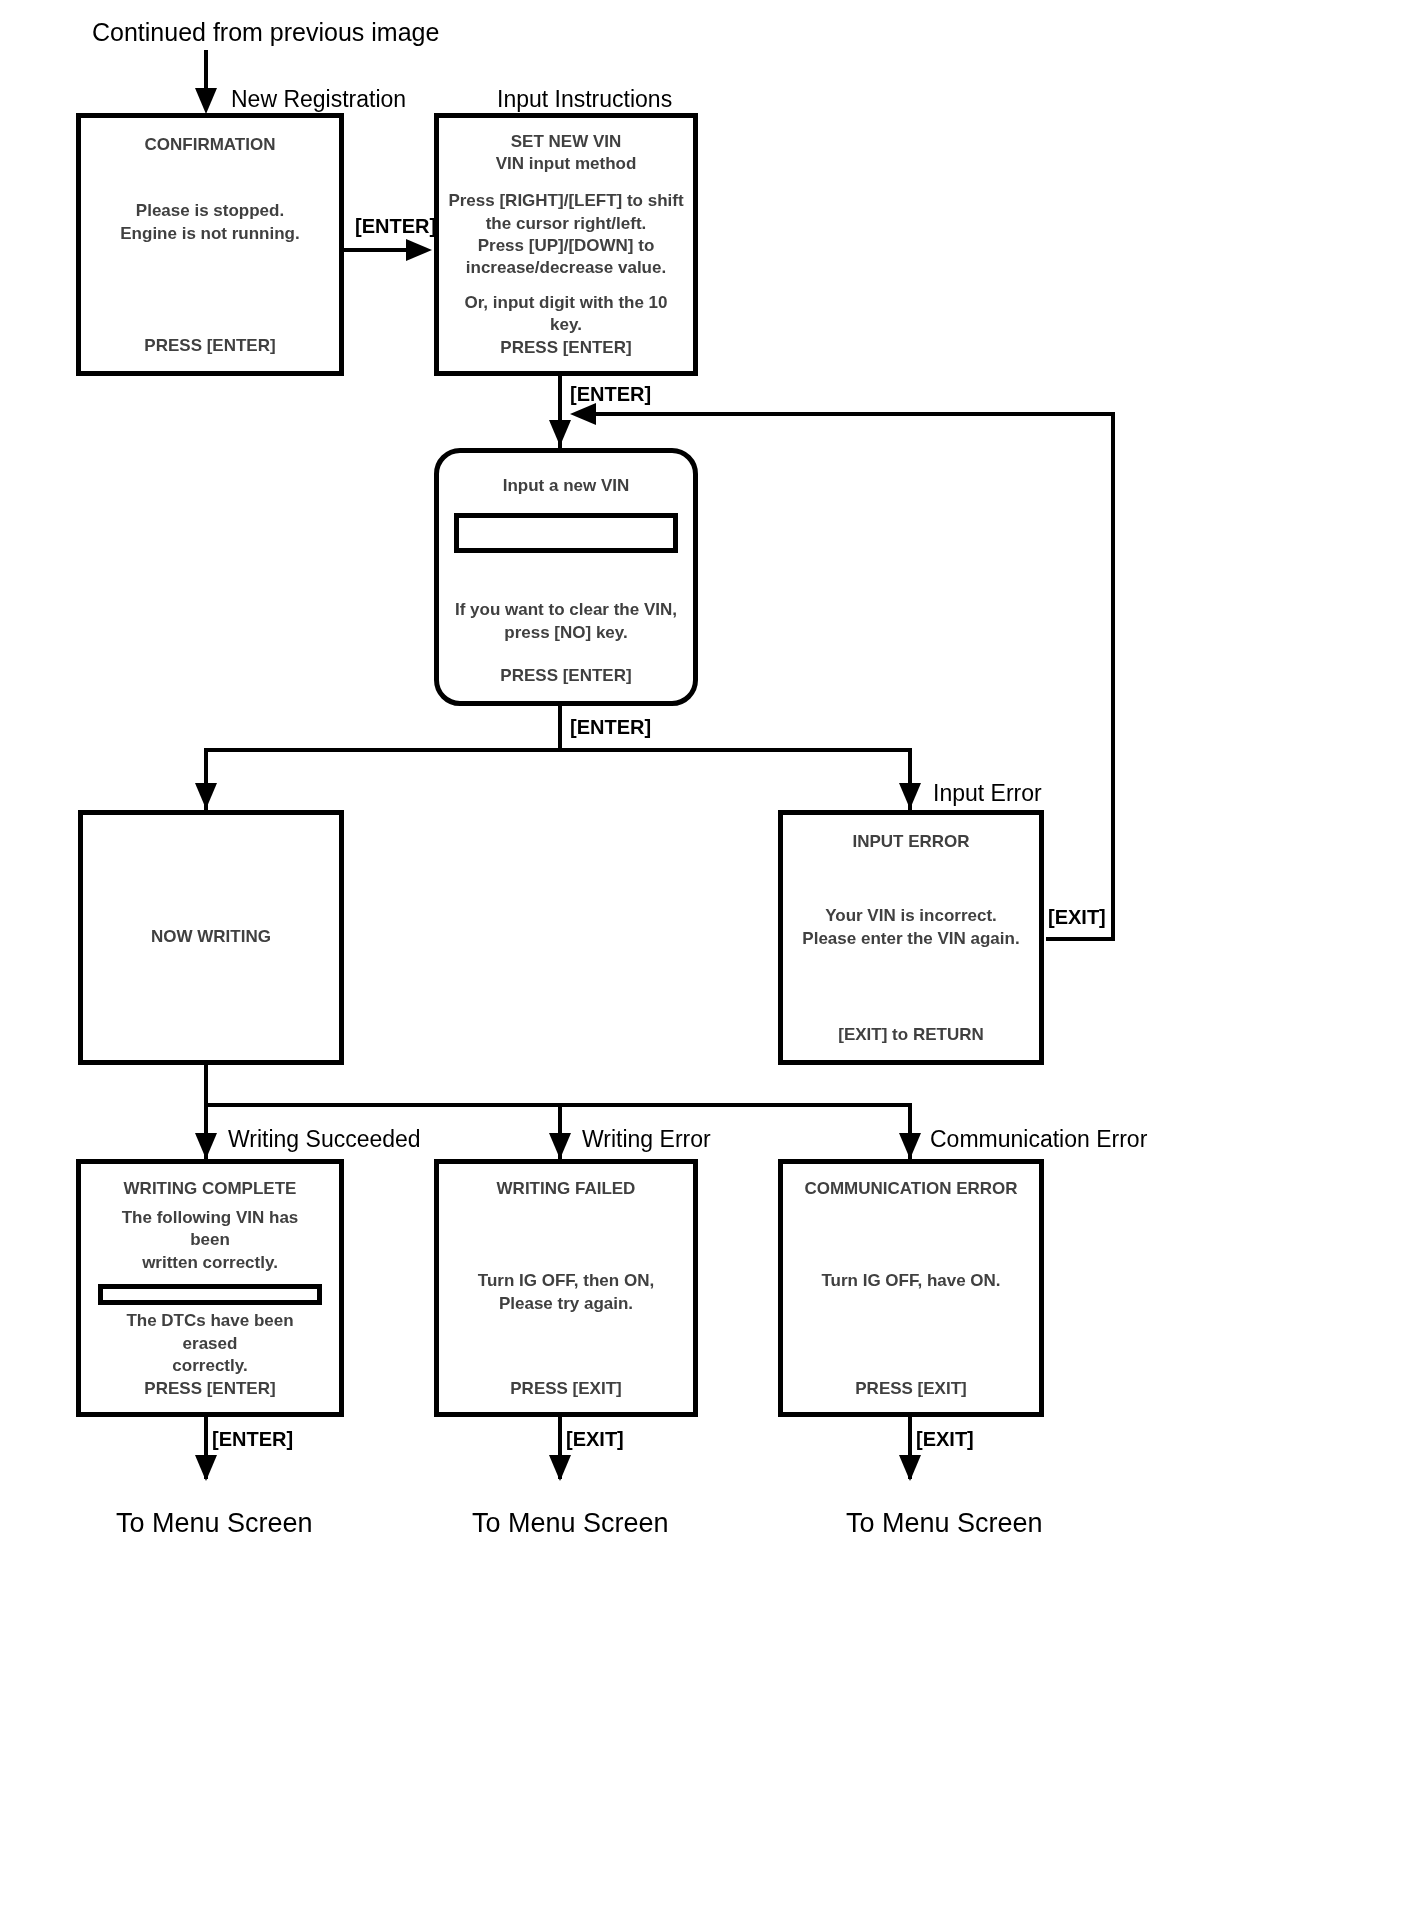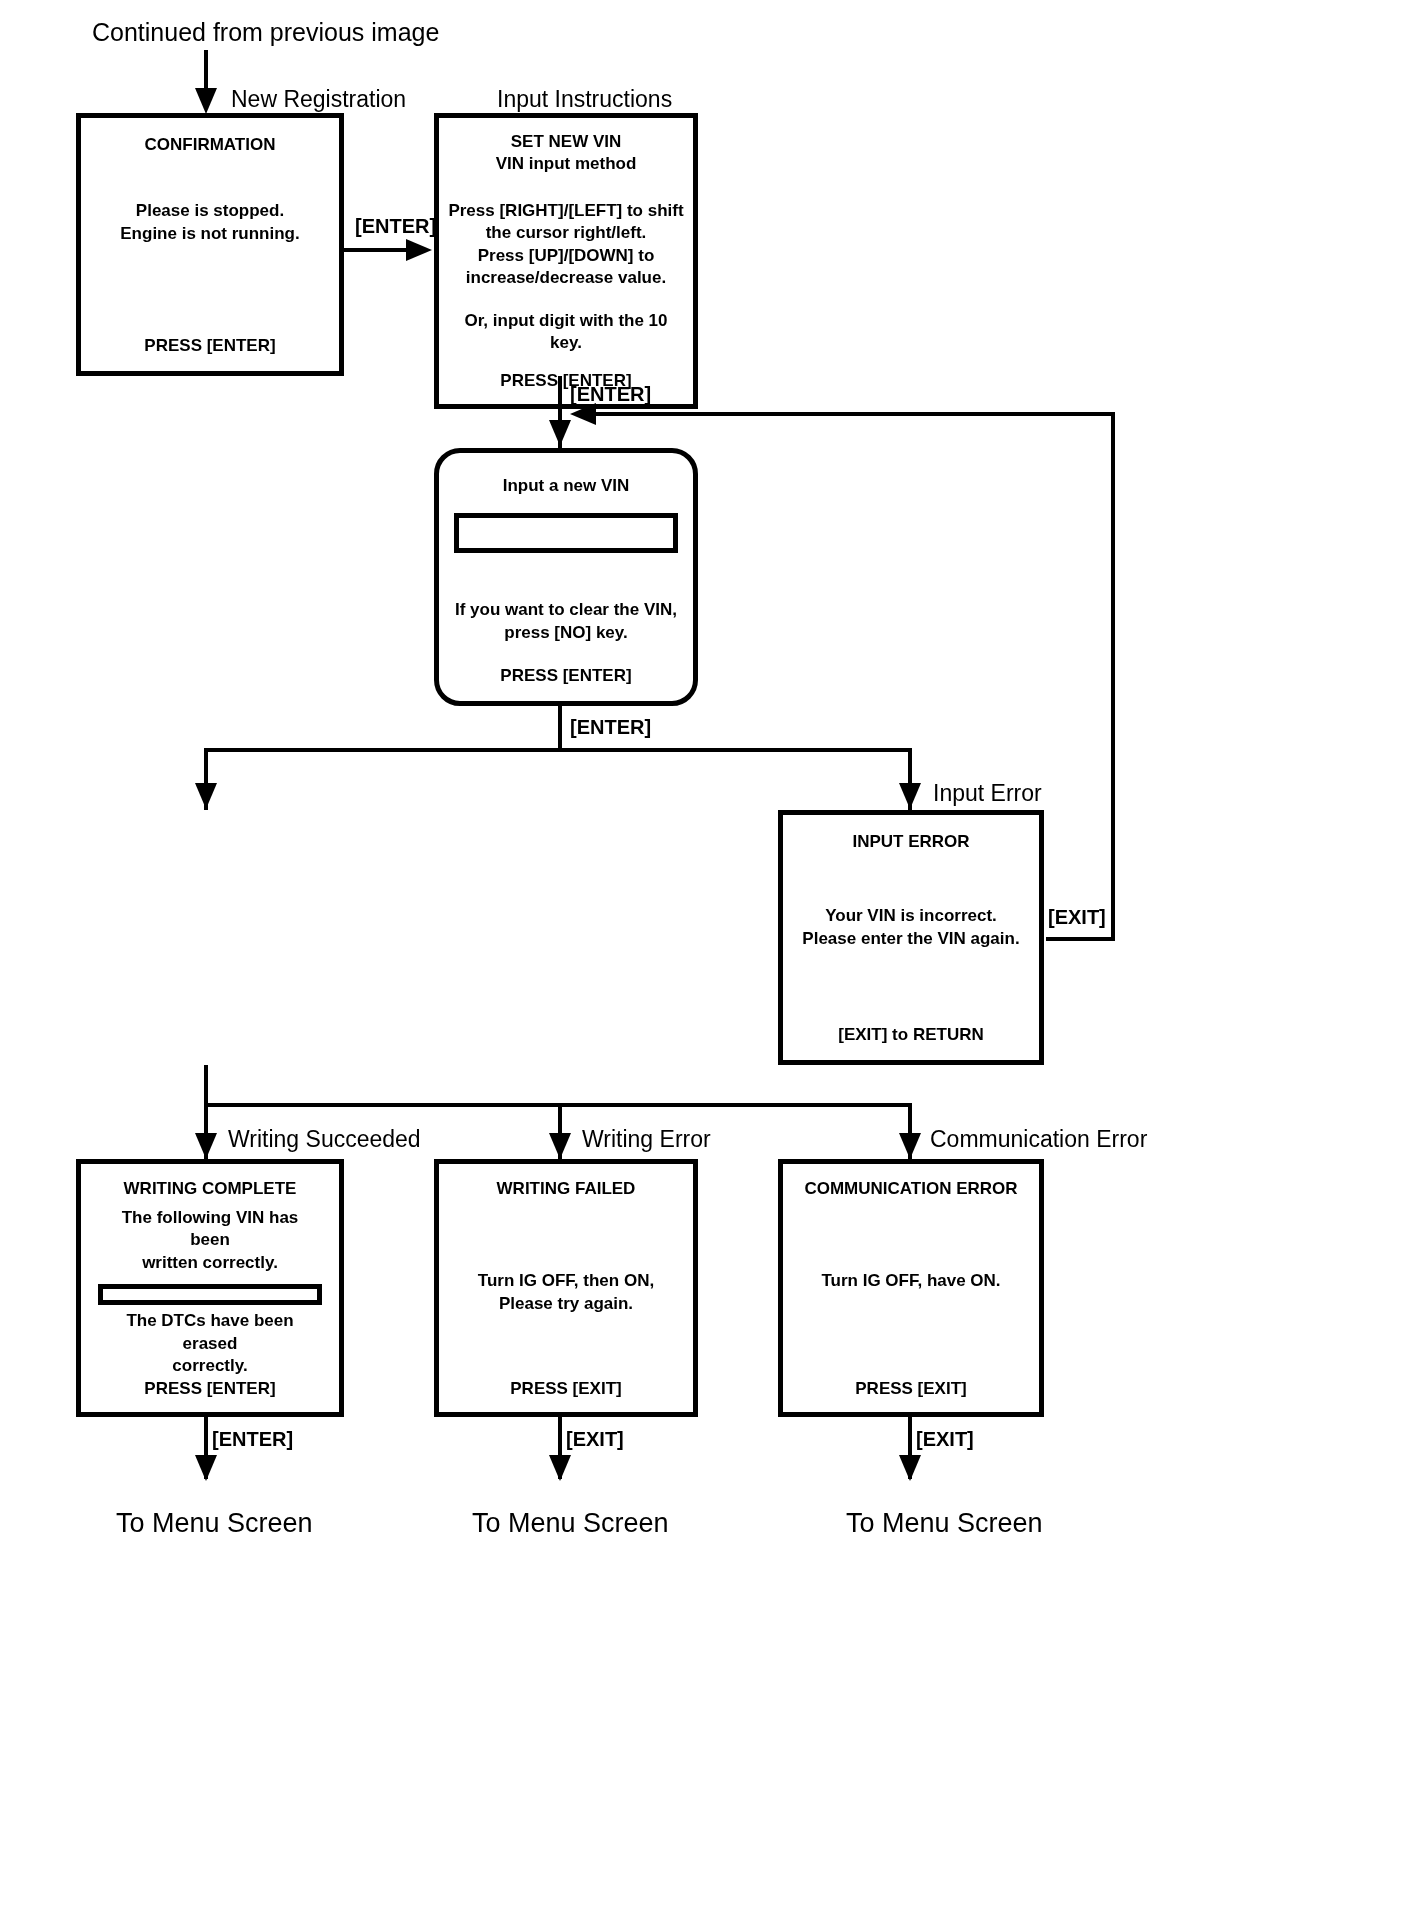--- a/index.html
+++ b/index.html
@@ -22,21 +22,21 @@
     border: 5px solid #000;
     background: #fff;
     box-sizing: border-box;
     display: flex;
     flex-direction: column;
     align-items: center;
   }
   .screen-line {
     font-weight: bold;
     font-size: 17px;
-    color: #000000;
+    color: #404040;
     text-align: center;
     line-height: 1.32;
     white-space: pre-line;
   }
   .gap { flex: 1 1 auto; }
 
   .vin-field {
     border: 5px solid #000;
     background: #fff;
     box-sizing: border-box;
@@ -118,21 +118,21 @@
     <div class="screen-line">Please is stopped.</div>
     <div class="screen-line">Engine is not running.</div>
     <div class="gap"></div>
     <div class="screen-line">PRESS [ENTER]</div>
   </div>
 
   <div class="h-line" style="left:344px; top:248px; width:66px;"></div>
   <div class="arrow-right" style="left:406px; top:239px;"></div>
   <div class="edge-label" style="left:355px; top:215px;">[ENTER]</div>
 
-  <div class="screen-box" id="box-set-new-vin" style="left:434px; top:113px; width:264px; height:296px; padding:13px 8px 12px;">
+  <div class="screen-box" id="box-set-new-vin" style="left:434px; top:113px; width:264px; height:263px; padding:13px 8px 12px;">
     <div class="screen-line">SET NEW VIN</div>
     <div class="screen-line">VIN input method</div>
     <div style="height:24px;"></div>
     <div class="screen-line">Press [RIGHT]/[LEFT] to shift</div>
     <div class="screen-line">the cursor right/left.</div>
     <div class="screen-line">Press [UP]/[DOWN] to</div>
     <div class="screen-line">increase/decrease value.</div>
     <div style="height:20px;"></div>
     <div class="screen-line">Or, input digit with the 10 key.</div>
     <div class="gap"></div>
@@ -165,20 +165,23 @@
   <div class="h-line" style="left:204px; top:748px; width:708px;"></div>
 
   <div class="v-line" style="left:204px; top:748px; height:62px;"></div>
   <div class="arrow-down" style="left:195px; top:783px;"></div>
 
   <div class="v-line" style="left:908px; top:748px; height:62px;"></div>
   <div class="arrow-down" style="left:899px; top:783px;"></div>
 
   <div class="anno" style="left:933px; top:780px;">Input Error</div>
 
+  <div class="screen-box" id="box-now-writing" style="left:78px; top:810px; width:266px; height:255px; justify-content:center;">
+    <div class="screen-line">NOW WRITING</div>
+  </div>
 
   <div class="screen-box" id="box-input-error" style="left:778px; top:810px; width:266px; height:255px; padding:16px 10px 14px;">
     <div class="screen-line">INPUT ERROR</div>
     <div style="height:52px;"></div>
     <div class="screen-line">Your VIN is incorrect.</div>
     <div class="screen-line">Please enter the VIN again.</div>
     <div class="gap"></div>
     <div class="screen-line">[EXIT] to RETURN</div>
   </div>
 

